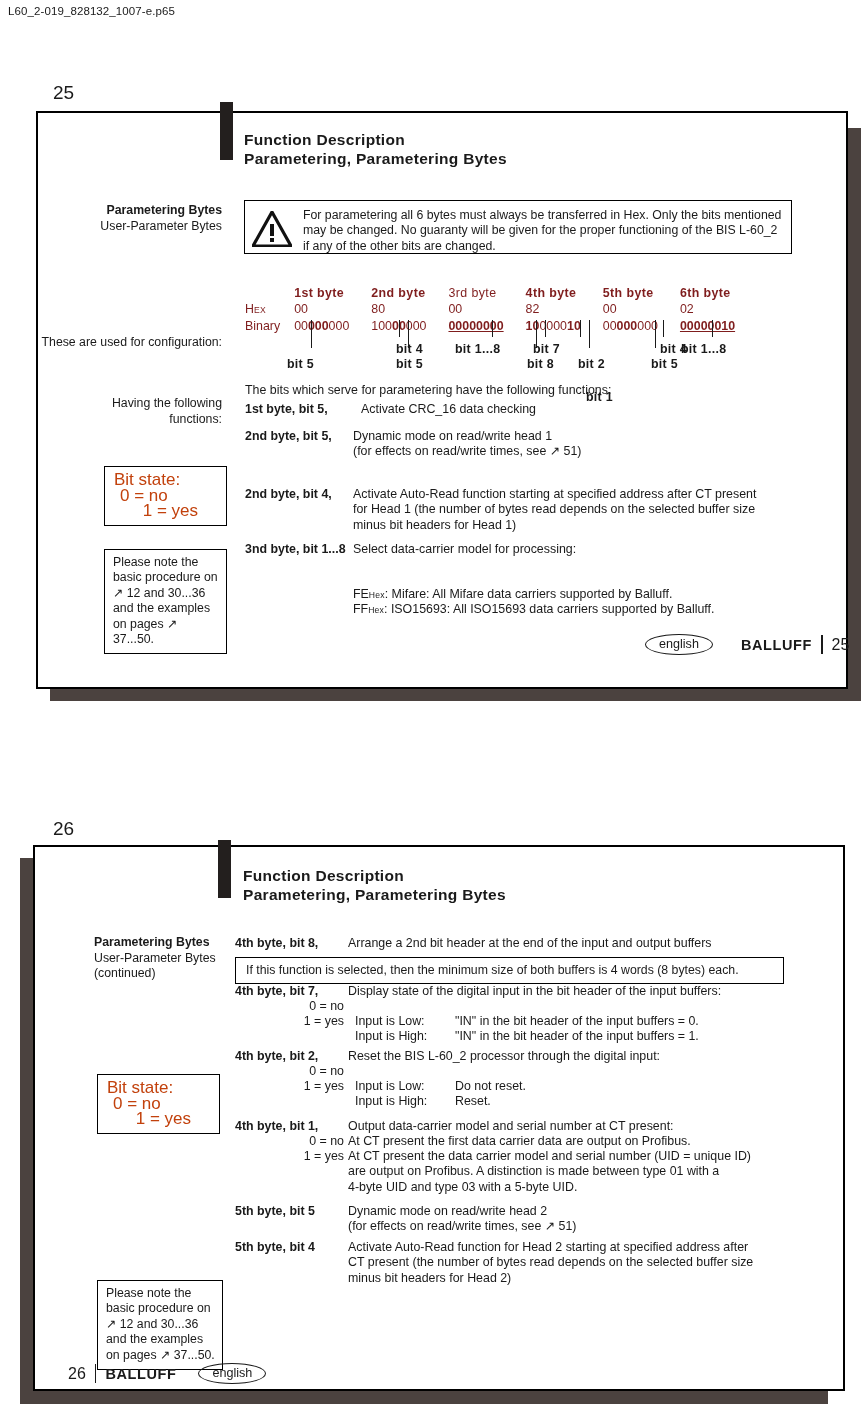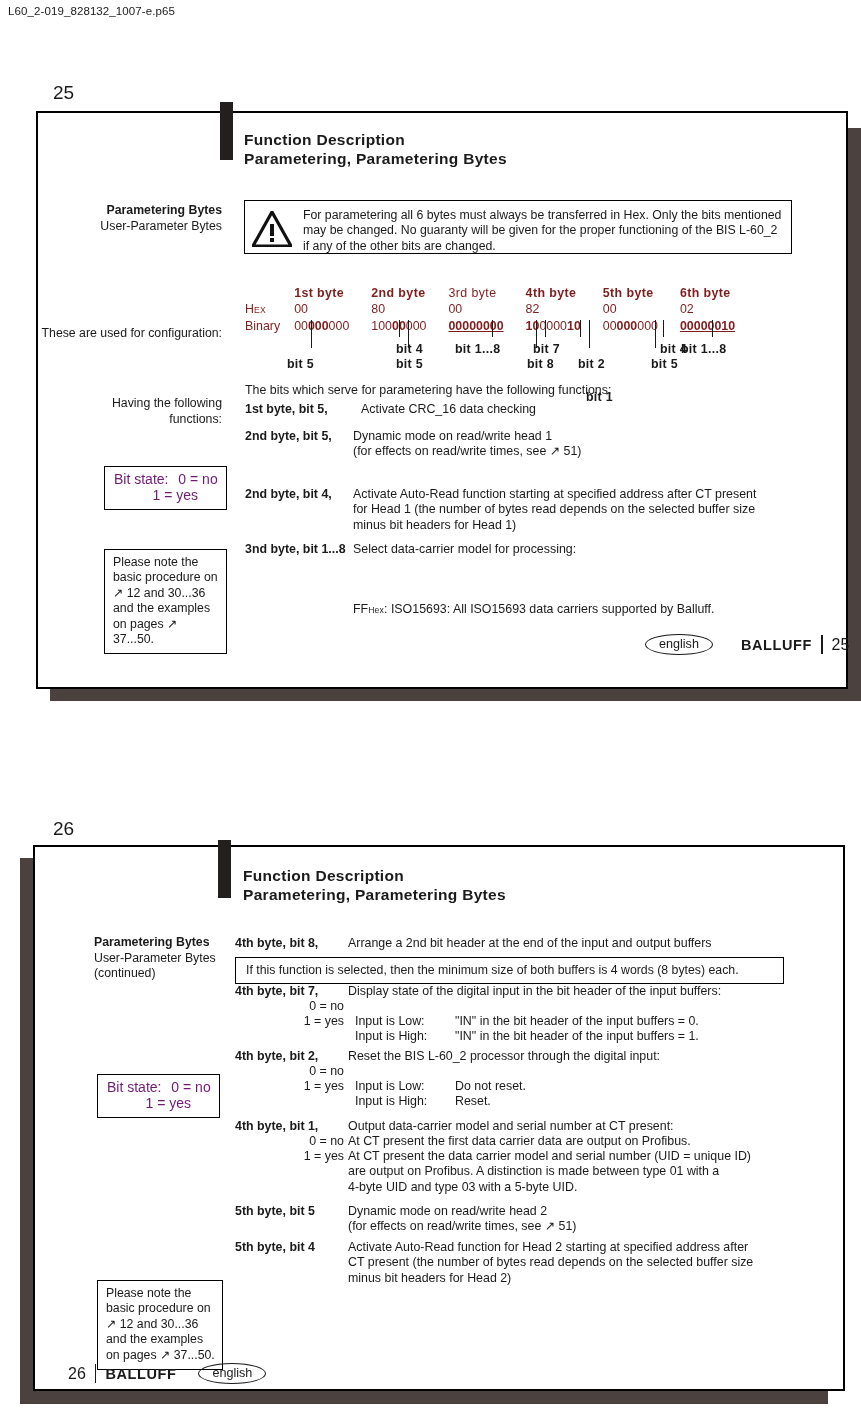--- a/index.html
+++ b/index.html
@@ -144,23 +144,23 @@
     font-size: 12.3px;
     line-height: 15.4px;
     color: #1a1a1a;
     padding: 5px 7px 6px 8px;
     white-space: pre-line;
   }
   .bitstate {
     position: absolute;
     border: 1.6px solid #000;
     background: #fff;
-    font-size: 14px;
+    font-size: 17px;
     line-height: 15.6px;
-    color: #701a75;
+    color: #c2410c;
     padding: 5px 8px 6px 9px;
   }
   .bitstate .col2 { display:inline-block; }
 
   .infobox {
     position: absolute;
     border: 1.6px solid #000;
     background: #fff;
     font-size: 12.3px;
     line-height: 15px;
@@ -284,21 +284,21 @@
     <div class="bitlab" style="left:455px; top:342px;">bit 1...8</div>
     <div class="bitlab" style="left:533px; top:342px;">bit 7</div>
     <div class="bitlab" style="left:527px; top:357px;">bit 8</div>
     <div class="bitlab" style="left:586px; top:342px;margin-top:48px;">bit 1</div>
     <div class="bitlab" style="left:578px; top:357px;">bit 2</div>
     <div class="bitlab" style="left:660px; top:342px;">bit 4</div>
     <div class="bitlab" style="left:651px; top:357px;">bit 5</div>
     <div class="bitlab" style="left:681px; top:342px;">bit 1...8</div>
   </div>
 
-  <div class="leftlab ralign" style="left:30px; top:326px; width:192px;" style2="">These are used for
+  <div class="leftlab ralign" style="left:30px; top:335px; width:192px;" style2="">These are used for
 configuration:</div>
 
   <div class="leftlab ralign" style="left:30px; top:396px; width:192px; white-space:pre-line;">Having the following
 functions:</div>
 
   <div class="txt" style="left:245px; top:383px; width:560px;">The bits which serve for parametering have the following functions:</div>
 
   <div class="txt bold" style="left:245px; top:402px;">1st byte, bit 5,</div>
   <div class="txt" style="left:361px; top:402px; width:450px;">Activate CRC_16 data checking</div>
 
@@ -307,20 +307,23 @@
 (for effects on read/write times, see ↗ 51)</div>
 
   <div class="txt bold" style="left:245px; top:487px;">2nd byte, bit 4,</div>
   <div class="txt" style="left:353px; top:487px; width:452px;">Activate Auto-Read function starting at specified address after CT present
 for Head 1 (the number of bytes read depends on the selected buffer size
 minus bit headers for Head 1)</div>
 
   <div class="txt bold" style="left:245px; top:542px;">3nd byte, bit 1...8</div>
   <div class="txt" style="left:353px; top:542px; width:452px;">Select data-carrier model for processing:</div>
 
+  <div class="txt" style="left:353px; top:572px;">
+    <span>FE</span><span class="hexsub">Hex</span><span>: Mifare: All Mifare data carriers supported by Balluff.</span>
+  </div>
   <div class="txt" style="left:353px; top:587px;">
     <span>FF</span><span class="hexsub">Hex</span><span>: ISO15693: All ISO15693 data carriers supported by Balluff.</span>
   </div>
 
   <div class="bitstate" style="left:104px; top:466px; width:123px;">
     <span>Bit state:</span>
     <span class="col2" style="margin-left:6px;">0 = no</span>
     <div style="text-align:right; padding-right:20px;">1 = yes</div>
   </div>
 

